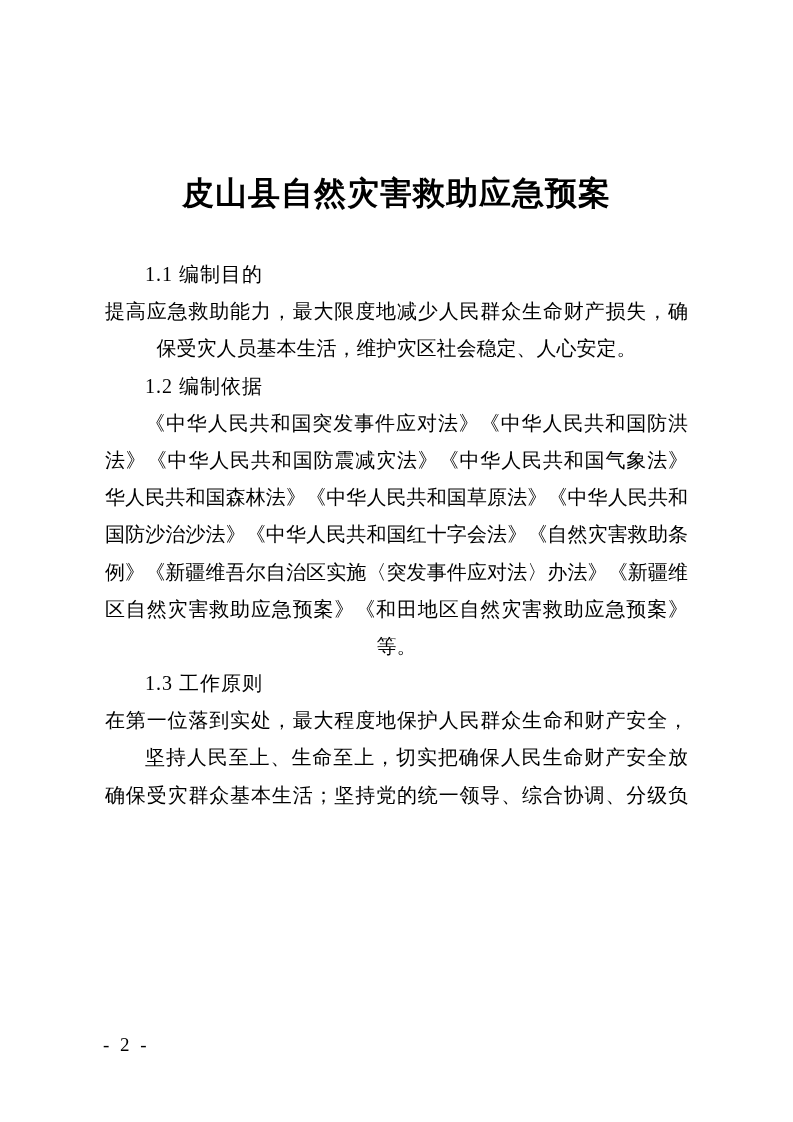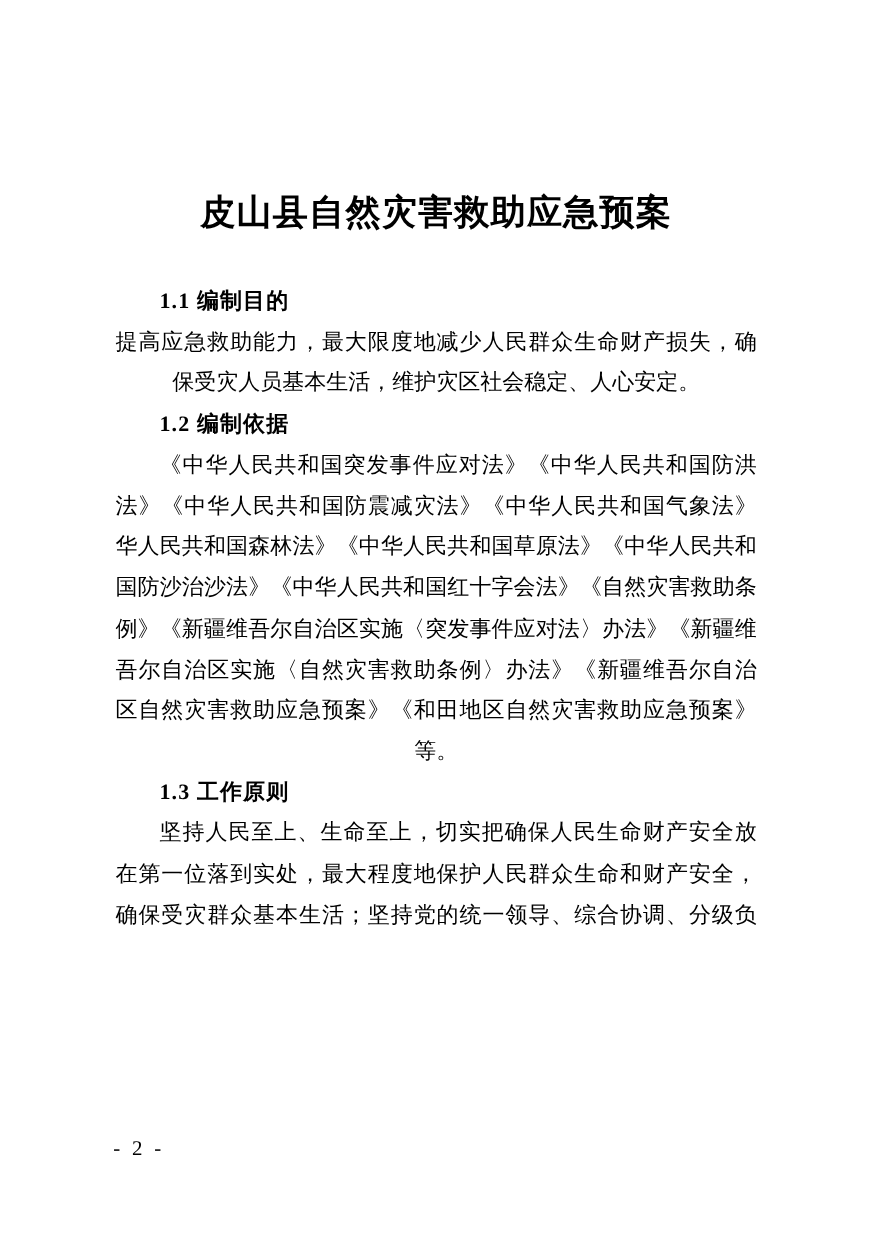--- a/index.html
+++ b/index.html
@@ -44,21 +44,21 @@
   }
   
   .row.h1 {
     font-weight: bold;
     font-family: "Liberation Sans", "DejaVu Sans", sans-serif;
     font-size: 21px;
     text-indent: 2em;
   }
   
   .row.h2 {
-    font-weight: bold;
+    font-weight: normal;
     font-size: 20px;
     letter-spacing: 1px;
     text-indent: 2em;
   }
   
   .row.line {
     font-weight: normal;
   }
   .row.line.indent {
     text-indent: 2em;
@@ -90,23 +90,22 @@
   <div class="doc-body">
       <div class="row h2">1.1 编制目的</div>
       <div class="row line fill">提高应急救助能力，最大限度地减少人民群众生命财产损失，确</div>
       <div class="row line end">保受灾人员基本生活，维护灾区社会稳定、人心安定。</div>
       <div class="row h2">1.2 编制依据</div>
       <div class="row line indent fill">《中华人民共和国突发事件应对法》《中华人民共和国防洪</div>
       <div class="row line fill">法》《中华人民共和国防震减灾法》《中华人民共和国气象法》《中</div>
       <div class="row line fill">华人民共和国森林法》《中华人民共和国草原法》《中华人民共和</div>
       <div class="row line fill">国防沙治沙法》《中华人民共和国红十字会法》《自然灾害救助条</div>
       <div class="row line fill">例》《新疆维吾尔自治区实施〈突发事件应对法〉办法》《新疆维</div>
-      <div class="row line fill">吾尔自治区实施〈自然灾害救助条例〉办法》《新疆维吾尔自治</div>
       <div class="row line fill">区自然灾害救助应急预案》《和田地区自然灾害救助应急预案》</div>
       <div class="row line end">等。</div>
       <div class="row h2">1.3 工作原则</div>
+      <div class="row line fill">在第一位落到实处，最大程度地保护人民群众生命和财产安全，</div>
       <div class="row line indent fill">坚持人民至上、生命至上，切实把确保人民生命财产安全放</div>
-      <div class="row line fill">在第一位落到实处，最大程度地保护人民群众生命和财产安全，</div>
       <div class="row line fill">确保受灾群众基本生活；坚持党的统一领导、综合协调、分级负</div>
     </div>
 
   <div class="page-footer">- 2 -</div>
 </div>
 
 </body></html>

